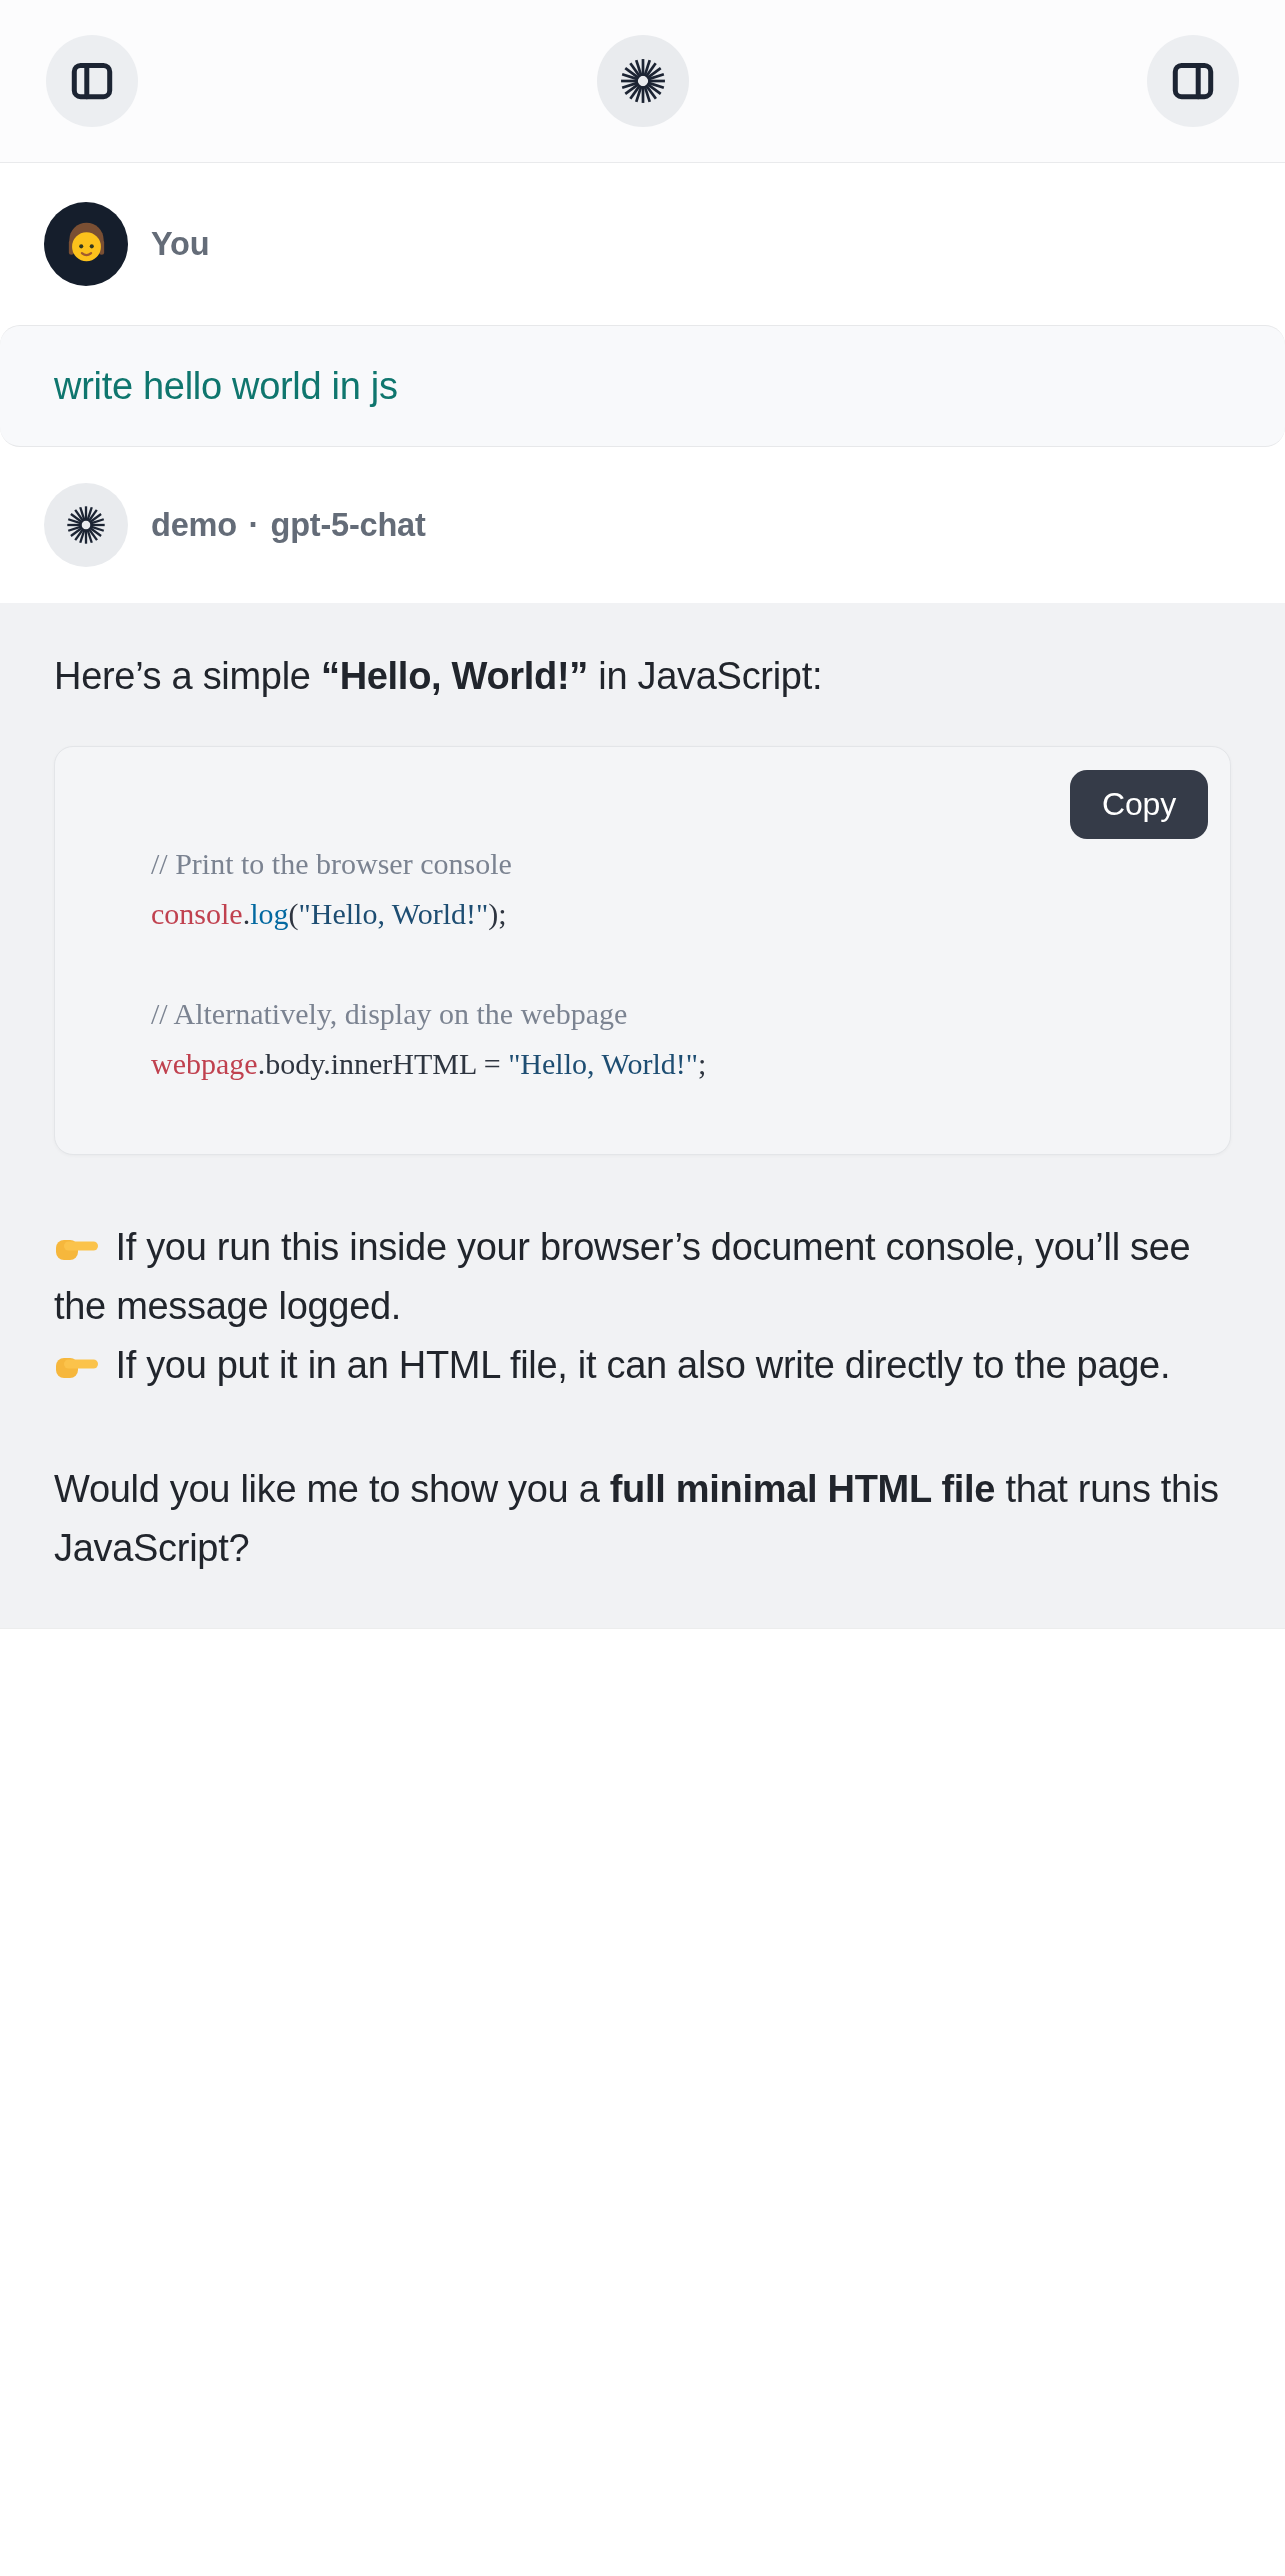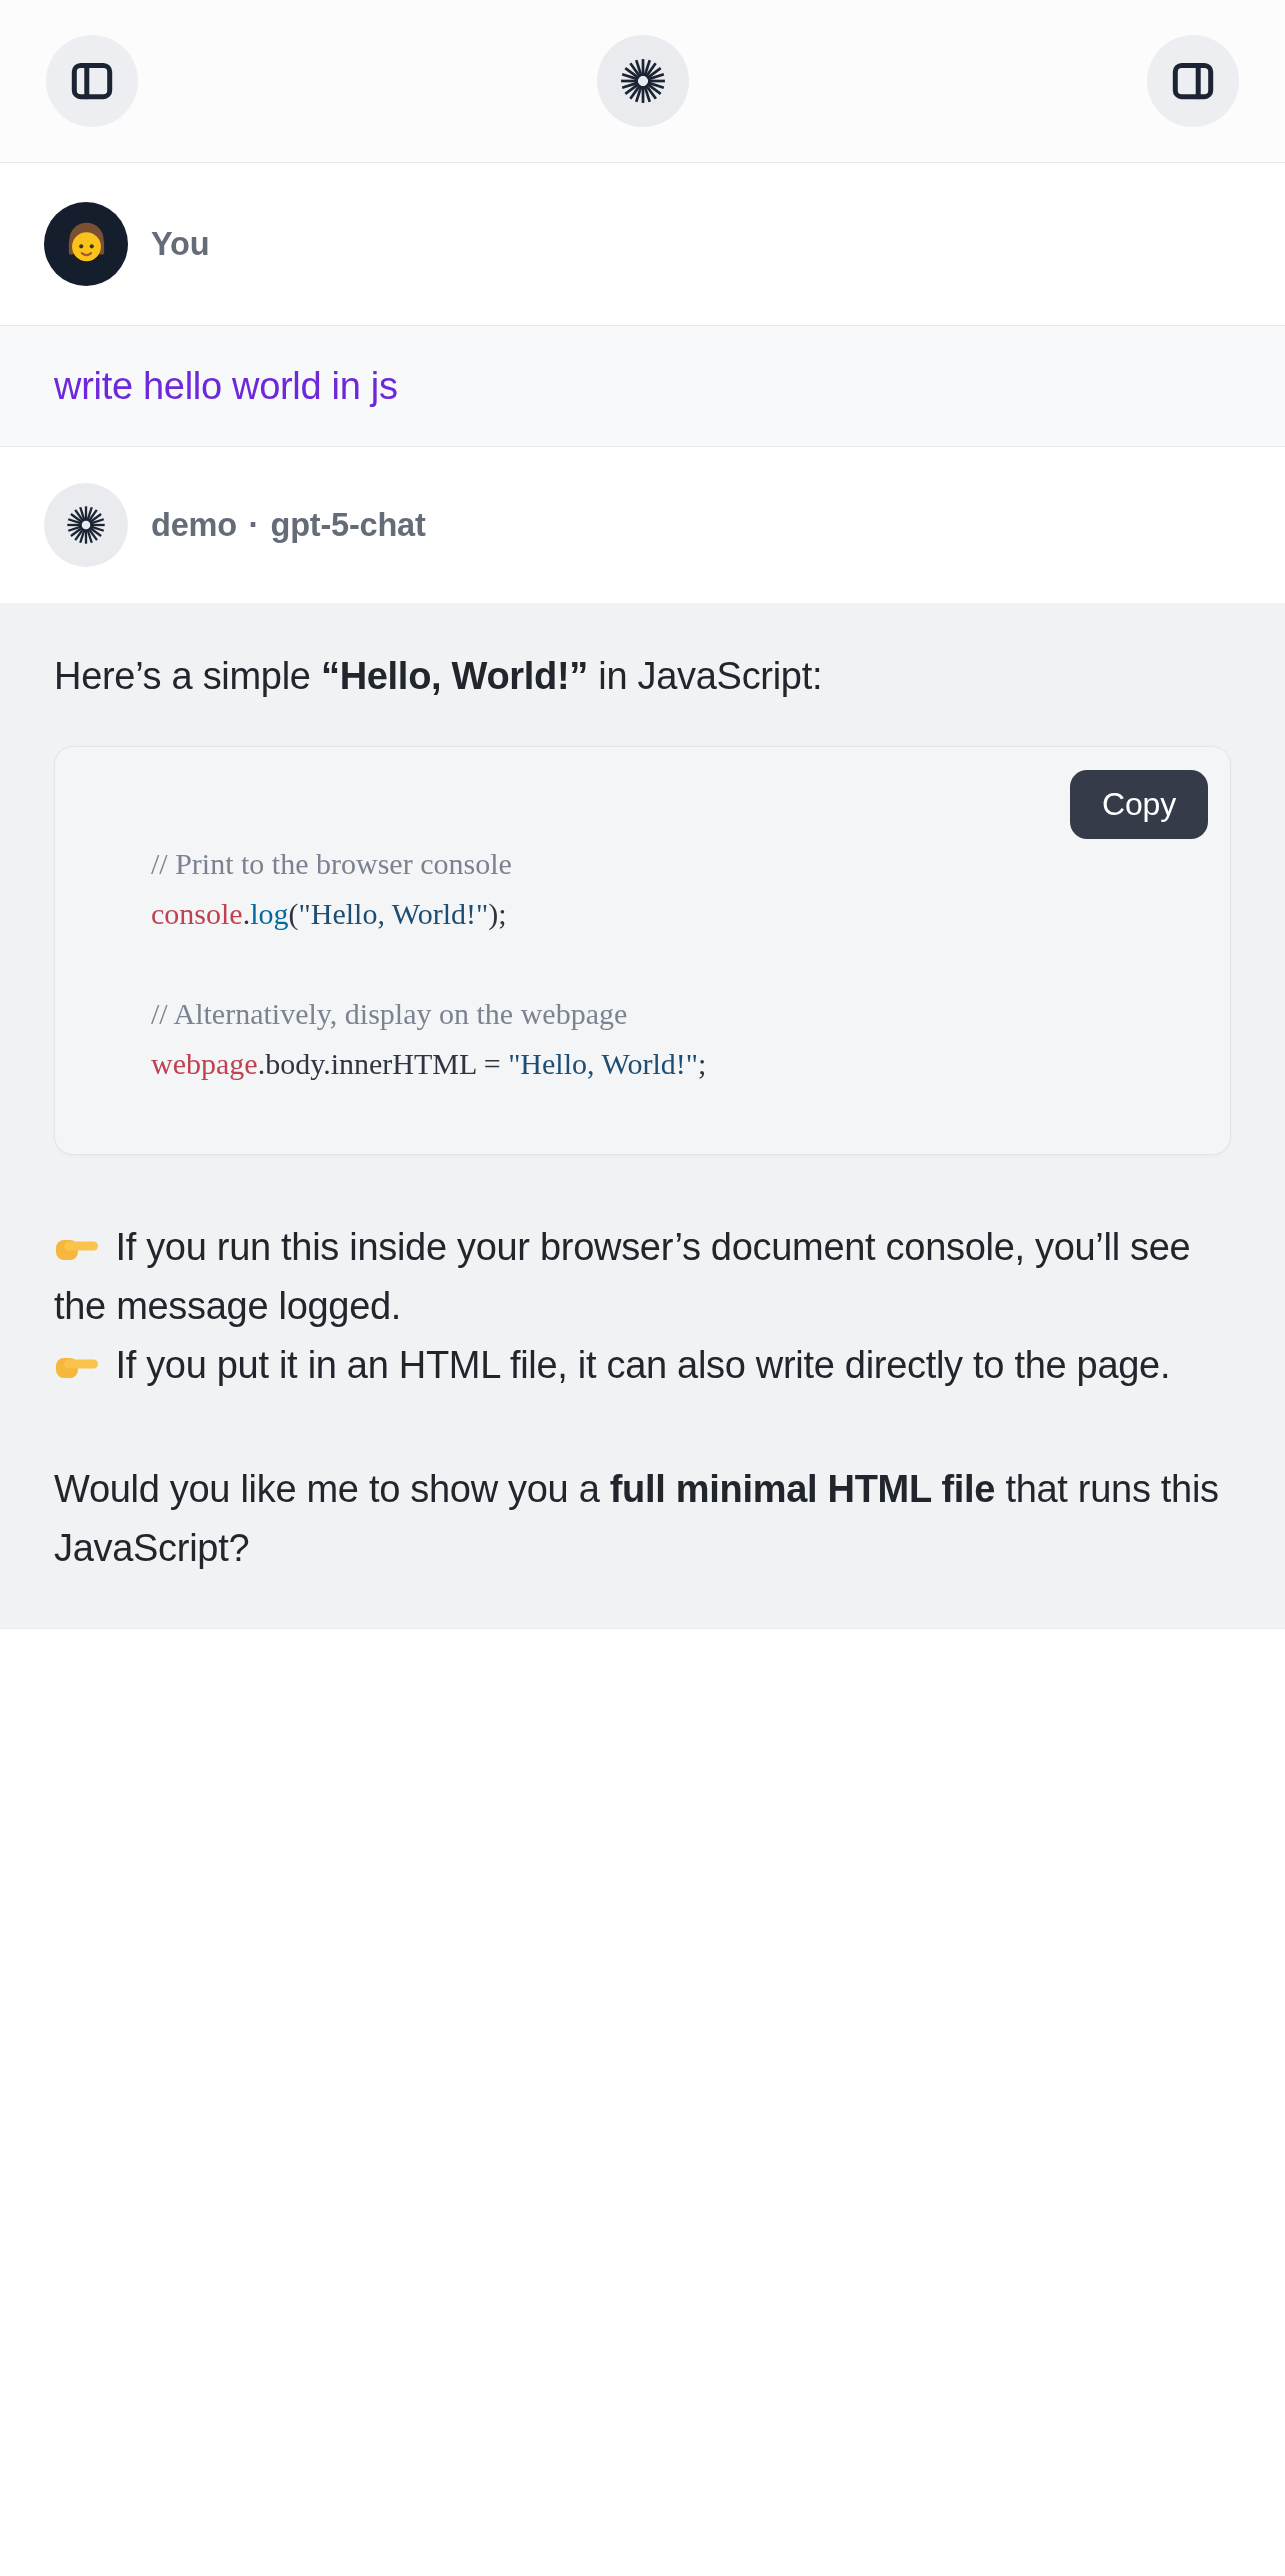--- a/index.html
+++ b/index.html
@@ -48,21 +48,21 @@
   .agent-label { display: flex; align-items: center; gap: 11.5px; font-size: 32.5px; font-weight: 700; color: #646c78; letter-spacing: -0.2px; }
 
   
   .user-band {
     background: #f8f9fb;
     border-top: 1.9px solid #e7e8ea;
     border-bottom: 1.9px solid #e7e8ea;
     height: 122px;
     display: flex; align-items: center;
     padding: 0 54px;
-    font-size: 38px; color: #6d28d9; letter-spacing: -0.3px;
+    font-size: 38px; color: #0f766e; letter-spacing: -0.3px; border-radius: 20px;
   }
 
   
   .assistant-band {
     background: #f1f2f4;
     padding: 44px 54px 50px 54px;
     font-size: 38px; line-height: 59px; color: #21252c; letter-spacing: -0.3px;
     border-bottom: 1px solid #eceded;
   }
   .assistant-band p { margin: 0; }

